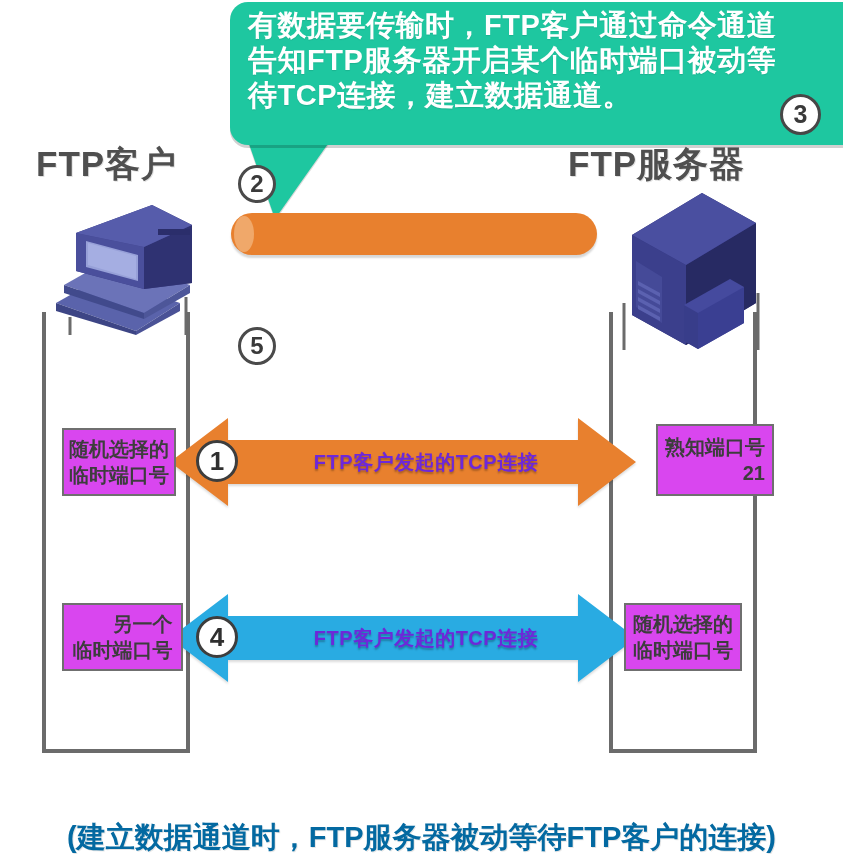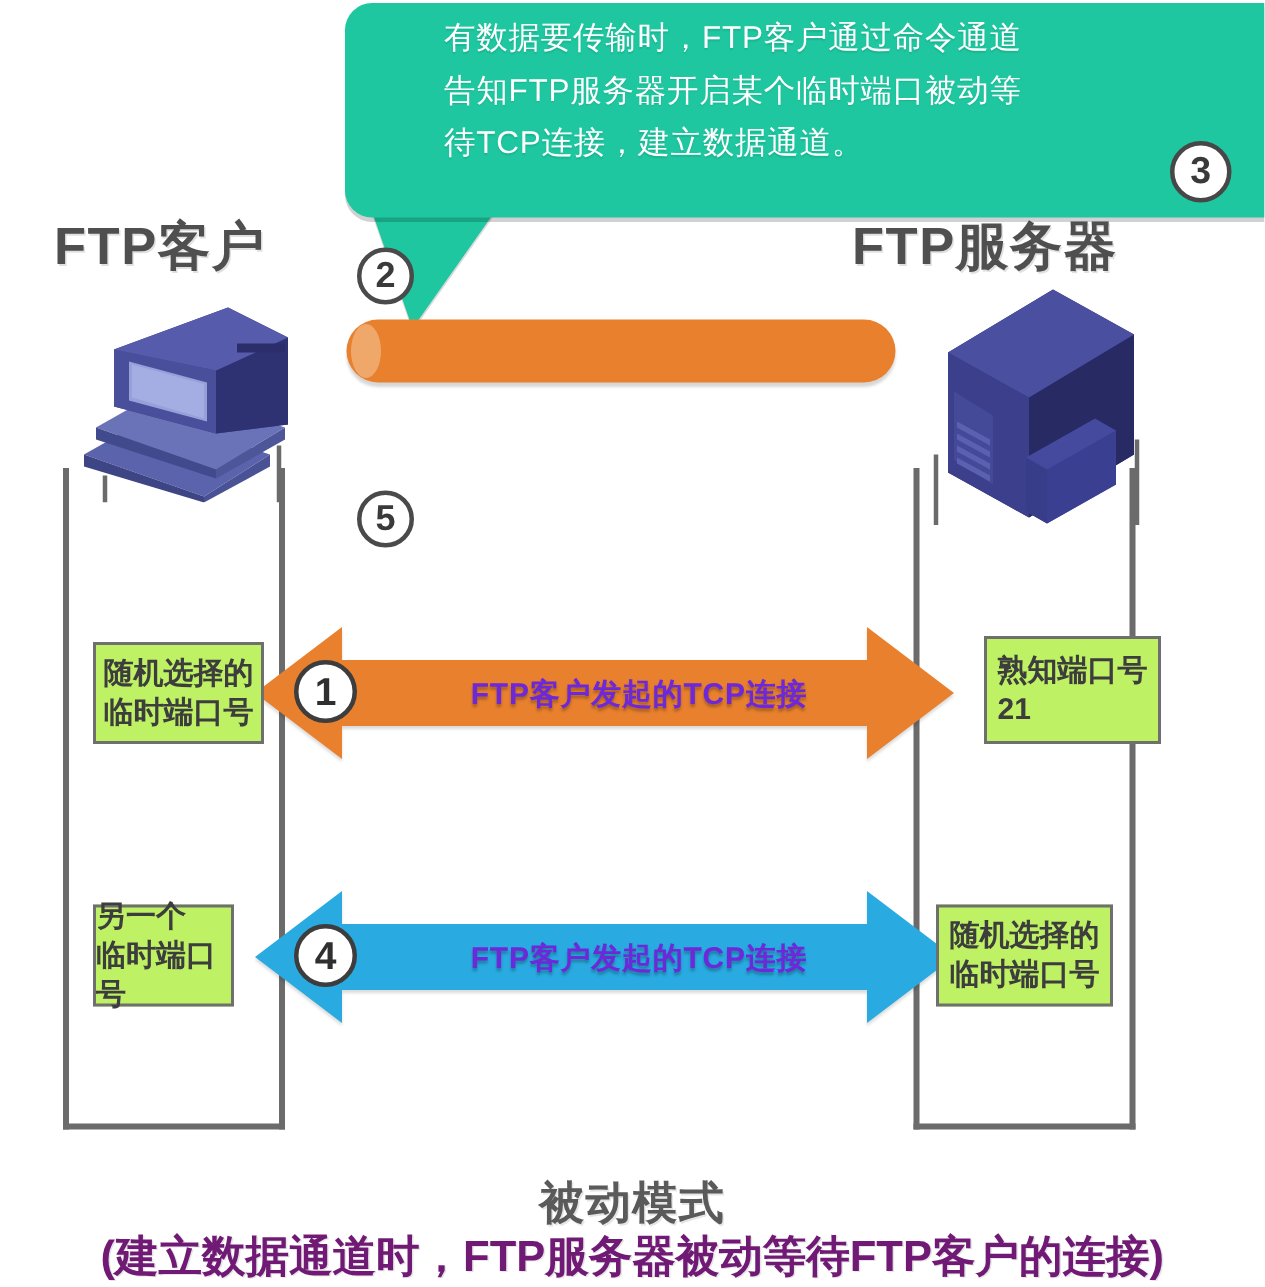--- a/index.html
+++ b/index.html
@@ -11,24 +11,23 @@
   .stage{position:absolute;inset:0;}
 
   
   .bubble{
     position:absolute;left:230px;top:2px;width:613px;height:143px;
     background:#1ec7a0;border-radius:18px 0 0 18px;
     box-shadow:0 3px 0 rgba(0,0,0,.18);
   }
   .bubble-inner{
     position:absolute;left:18px;top:6px;right:10px;
-    color:#ffffff;font-weight:normal;font-size:21px;line-height:35px;
+    color:#ffffff;font-weight:bold;font-size:29px;line-height:35px;
     letter-spacing:.5px;white-space:pre-line;
     text-shadow:0 1px 1px rgba(0,0,0,.10);
-    margin-left:48px;
   }
   .bubble-tail{
     position:absolute;left:248px;top:141px;width:0;height:0;
     border-left:27px solid transparent;
     border-right:55px solid transparent;
     border-top:78px solid #1ec7a0;
     filter:drop-shadow(0 2px 0 rgba(0,0,0,.15));
   }
   .badge3{
     position:absolute;right:22px;bottom:10px;
@@ -109,39 +108,39 @@
     position:absolute;width:42px;height:42px;border-radius:50%;
     background:#ffffff;border:3px solid #3d3d3d;box-sizing:border-box;
     color:#2f2f2f;font-weight:bold;font-size:26px;
     display:flex;align-items:center;justify-content:center;z-index:7;
   }
   .s1{left:196px;top:440px;}
   .s4{left:196px;top:616px;}
 
   
   .portbox{
-    position:absolute;border:2px solid #6f6f6f;background:#bef264;
+    position:absolute;border:2px solid #6f6f6f;background:#d946ef;
     color:#3d3d3d;font-weight:bold;font-size:20px;line-height:26px;
     display:flex;align-items:center;justify-content:center;
-    text-align:left;white-space:pre-line;box-sizing:border-box;z-index:5;
+    text-align:right;white-space:pre-line;box-sizing:border-box;z-index:5;
   }
   .pb-lt{left:62px;top:428px;width:114px;height:68px;}
   .pb-rt{left:656px;top:424px;width:118px;height:72px;}
-  .pb-lb{left:62px;top:603px;width:94px;height:68px;}
+  .pb-lb{left:62px;top:603px;width:121px;height:68px;}
   .pb-rb{left:624px;top:603px;width:118px;height:68px;}
 
   
   .cap1{
     position:absolute;left:0;top:782px;width:843px;text-align:center;
     color:#5a5a5a;font-weight:bold;font-size:30px;letter-spacing:1px;
     text-shadow:1px 1px 0 rgba(0,0,0,.10);
   }
   .cap2{
     position:absolute;left:0;top:818px;width:843px;text-align:center;
-    color:#701a75;font-weight:bold;font-size:29px;letter-spacing:0px;
+    color:#0369a1;font-weight:bold;font-size:29px;letter-spacing:0px;
     text-shadow:1px 1px 0 rgba(0,0,0,.10);
   }
 </style>
 </head>
 <body>
 
 <div class="stage">
 
   <div class="lifeline left"></div>
   <div class="lifeline right"></div>
@@ -224,16 +223,15 @@
     </svg>
     <div class="arrowlabel">FTP客户发起的TCP连接</div>
   </div>
   <div class="stepinline s4">4</div>
 
   <div class="portbox pb-lb">另一个
 临时端口号</div>
   <div class="portbox pb-rb">随机选择的
 临时端口号</div>
 
-  <div class="cap1">被动模式</div>
   <div class="cap2">(建立数据通道时，FTP服务器被动等待FTP客户的连接)</div>
 
 </div>
 
 </body></html>

